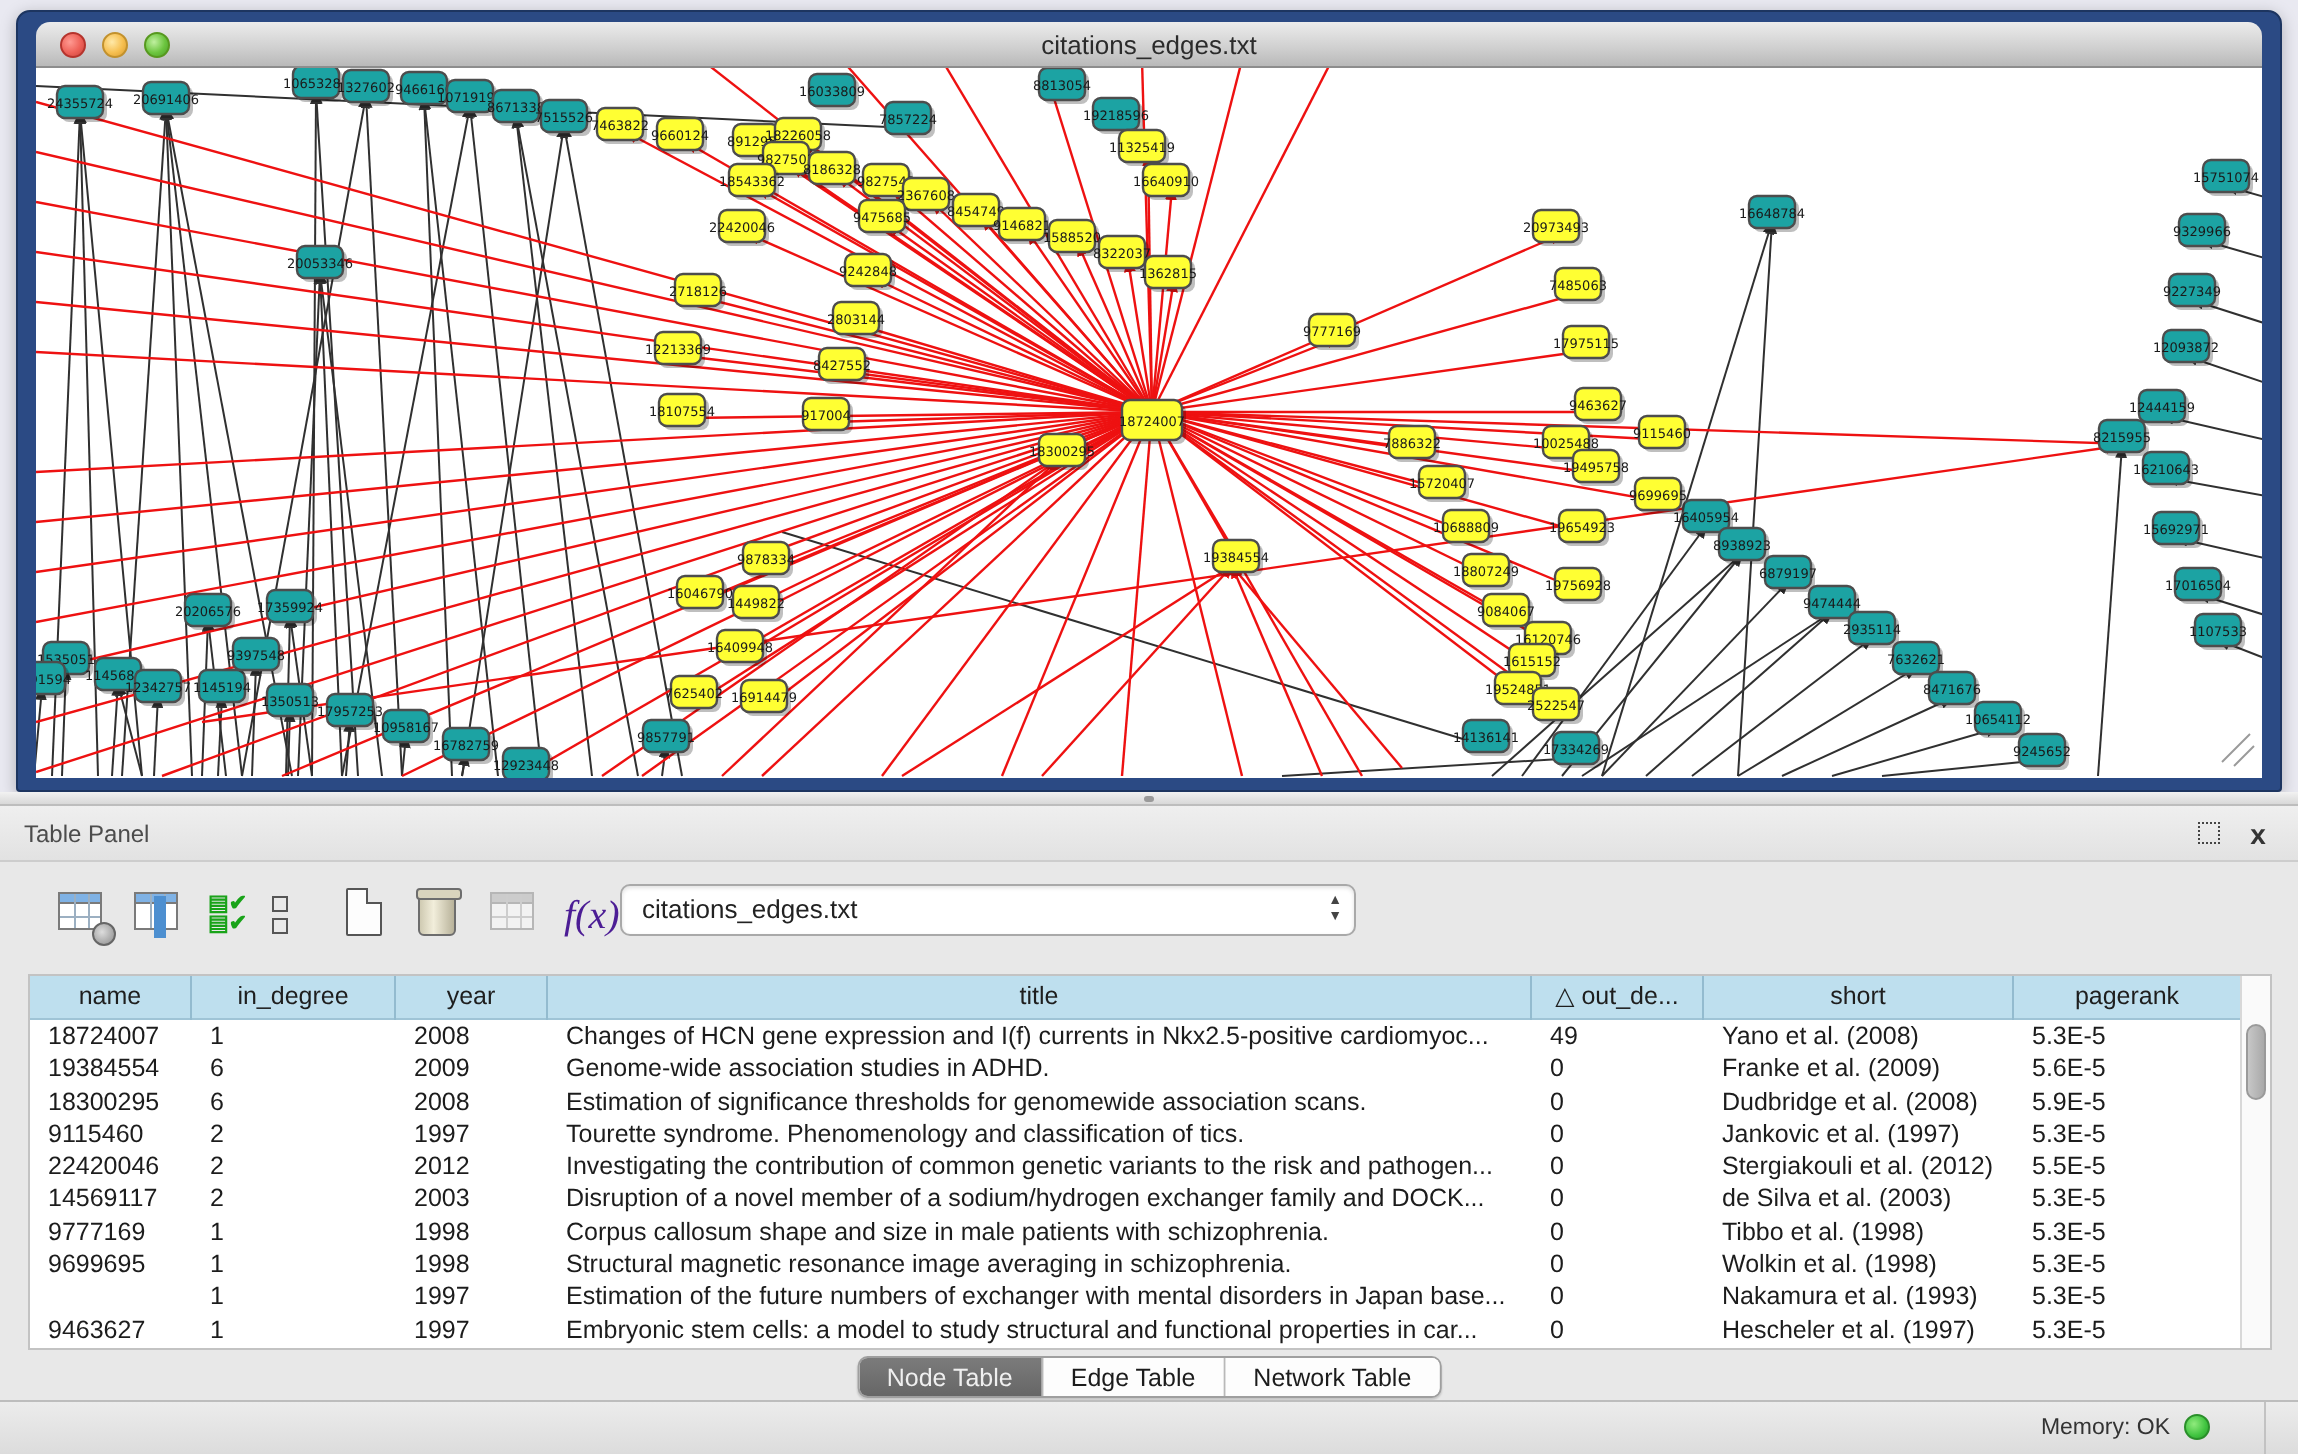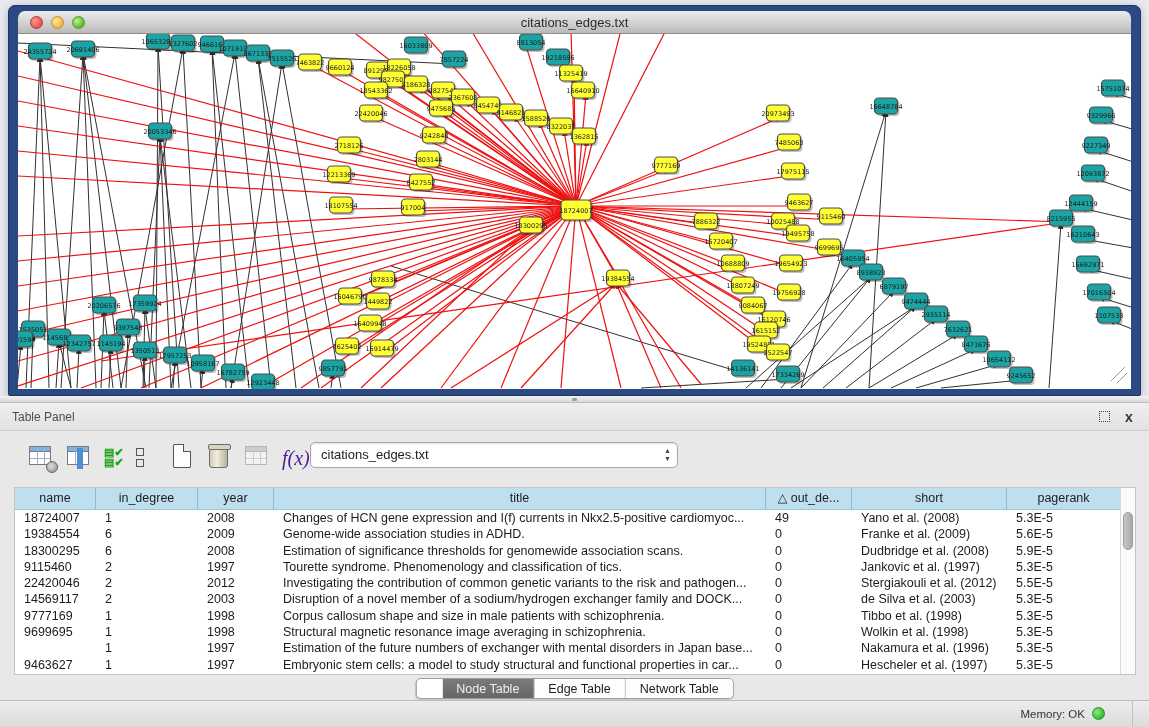--- a/index.html
+++ b/index.html
@@ -78,21 +78,21 @@
   .g-cell { font-size:12.5px; color:#1c1c1c; line-height:16.3px; padding-left:9px;
      overflow:hidden; white-space:nowrap; }
   .vscroll { position:absolute; right:0; top:0; width:15px; height:186px; background:#fafafa;
      border-left:1px solid #d8d8d8; }
   .vthumb { position:absolute; left:2px; top:24px; width:10px; height:38px; background:linear-gradient(90deg,#c7c7c7,#a9a9a9);
      border:1px solid #9a9a9a; border-radius:5px; }
 
   .tabs-row { position:absolute; left:0; top:272px; width:100%; height:27px; }
   .seg { position:absolute; left:50%; transform:translateX(-50%); top:3px; height:21px; display:flex;
      border:1px solid #9f9f9f; border-radius:5px; overflow:hidden; background:#fff;
-     box-shadow:0 1px 1px rgba(0,0,0,.15);padding-left:26px; }
+     box-shadow:0 1px 1px rgba(0,0,0,.15); }
   .seg-btn { font-size:12.5px; color:#1c1c1c; line-height:20px; padding:0 14px; background:#fdfdfd;
      border-right:1px solid #b9b9b9; }
   .seg-btn:last-child { border-right:none; }
   .seg-btn.active { background:linear-gradient(#7b7b7b,#666); color:#efefef; }
 
   
   .status-bar { position:absolute; left:0; top:700px; width:1149px; height:27px;
      background:linear-gradient(#ececec,#dcdcdc); border-top:1px solid #bdbdbd; }
   .mem-label { position:absolute; right:64px; top:7px; font-size:11.5px; color:#333; }
   .mem-dot { position:absolute; right:44px; top:6px; width:13px; height:13px; border-radius:50%;
@@ -732,21 +732,21 @@
           <div class="g-cell" style="width: 86px;">0</div>
           <div class="g-cell" style="width: 155px;">Wolkin et al. (1998)</div>
           <div class="g-cell" style="width: 114px;">5.3E-5</div>
         </div>
         <div class="g-row">
           <div class="g-cell" style="width: 81px; margin-top: 34px;">9465546</div>
           <div class="g-cell" style="width: 102px;">1</div>
           <div class="g-cell" style="width: 76px;">1997</div>
           <div class="g-cell" style="width: 492px;">Estimation of the future numbers of exchanger with mental disorders in Japan base...</div>
           <div class="g-cell" style="width: 86px;">0</div>
-          <div class="g-cell" style="width: 155px;">Nakamura et al. (1996)</div>
+          <div class="g-cell" style="width: 155px;">Nakamura et al. (1993)</div>
           <div class="g-cell" style="width: 114px;">5.3E-5</div>
         </div>
         <div class="g-row">
           <div class="g-cell" style="width: 81px;">9463627</div>
           <div class="g-cell" style="width: 102px;">1</div>
           <div class="g-cell" style="width: 76px;">1997</div>
           <div class="g-cell" style="width: 492px;">Embryonic stem cells: a model to study structural and functional properties in car...</div>
           <div class="g-cell" style="width: 86px;">0</div>
           <div class="g-cell" style="width: 155px;">Hescheler et al. (1997)</div>
           <div class="g-cell" style="width: 114px;">5.3E-5</div>

